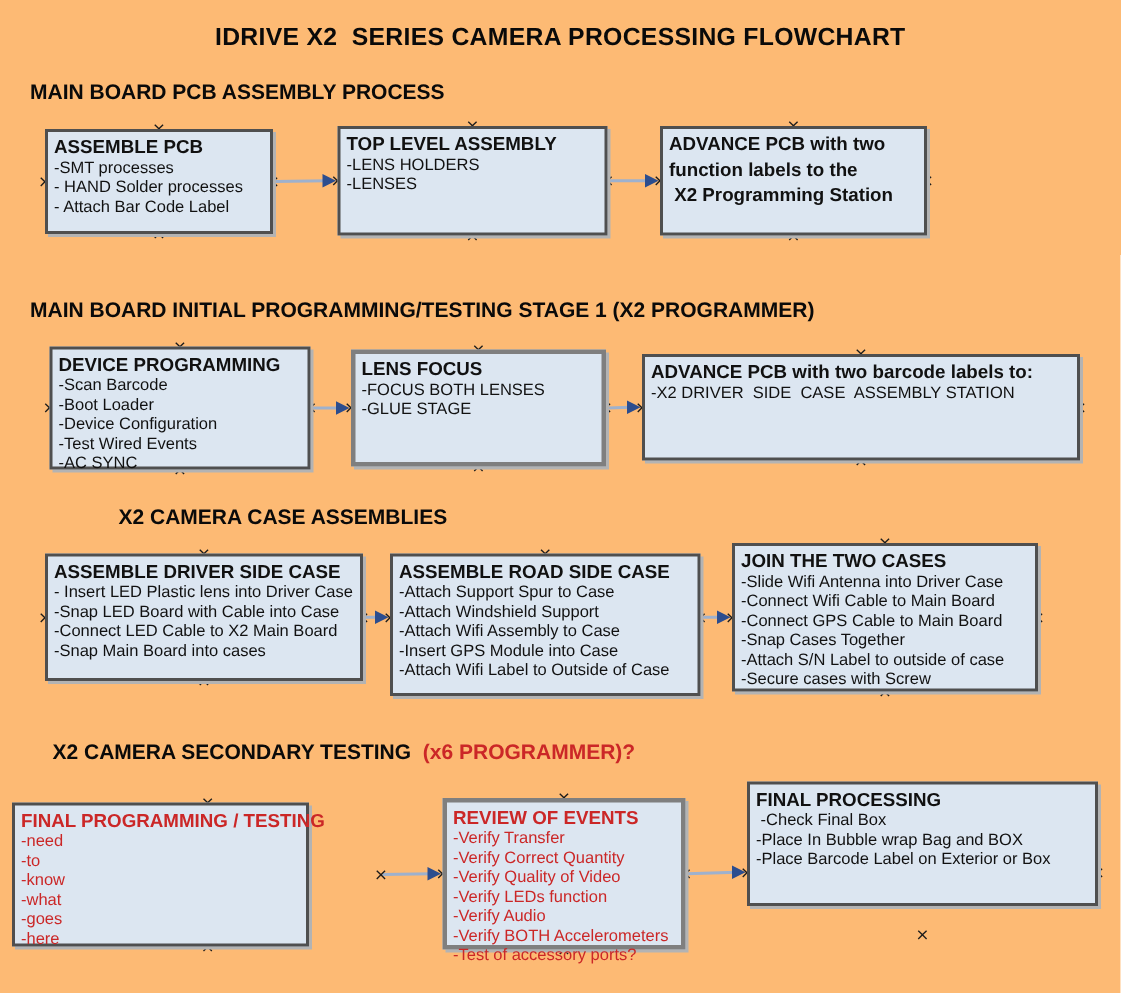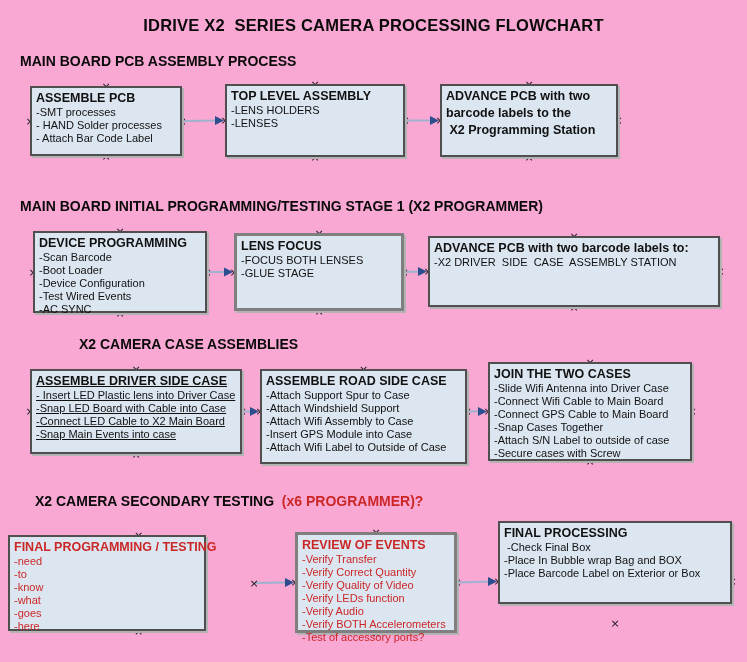--- a/index.html
+++ b/index.html
@@ -1,17 +1,17 @@
 <!DOCTYPE html>
 <html style="--red: #cb2727; --fill: #dce6f1;"><head>
 <meta charset="utf-8">
 <style>
   html,body{margin:0;padding:0;background:#fff;}
   #canvas{
-    position:relative;width:747px;height:662px;background:#f9a8d4;overflow:hidden;
+    position:relative;width:747px;height:662px;background:#fdba74;overflow:hidden;
     font-family:"Liberation Sans",sans-serif;color:#111;
   }
   .page-title{
     position:absolute;left:0;top:16px;width:747px;text-align:center;
     font-size:16.5px;font-weight:bold;letter-spacing:.2px;white-space:pre;color:#0a0a0a;
   }
   .section-heading{
     position:absolute;font-size:14px;font-weight:bold;white-space:pre;color:#0a0a0a;
   }
   .section-heading .red{color:var(--red);}
@@ -105,21 +105,21 @@
       <div class="bi">-LENSES</div>
     </div>
     <div class="fbox" style="left: 30px; top: 86px; width: 152px; height: 70px;">
       <div class="bh">ASSEMBLE PCB</div>
       <div class="bi">-SMT processes</div>
       <div class="bi">- HAND Solder processes</div>
       <div class="bi">- Attach Bar Code Label</div>
     </div>
     <div class="fbox" style="left: 440px; top: 84px; width: 178px; height: 73px;">
       <div class="bh multi">ADVANCE PCB with two</div>
-      <div class="bh multi">barcode labels to the</div>
+      <div class="bh multi">function labels to the</div>
       <div class="bh multi"> X2 Programming Station</div>
     </div>
     <div class="section-heading" style="left: 20px; top: 198px;"><span>MAIN BOARD INITIAL PROGRAMMING/TESTING STAGE 1 (X2 PROGRAMMER)</span></div>
     <div class="fbox" style="left: 33px; top: 231px; width: 174px; height: 82px;">
       <div class="bh">DEVICE PROGRAMMING</div>
       <div class="bi">-Scan Barcode</div>
       <div class="bi">-Boot Loader</div>
       <div class="bi">-Device Configuration</div>
       <div class="bi">-Test Wired Events</div>
       <div class="bi">-AC SYNC</div>
@@ -127,26 +127,26 @@
     <div class="fbox thick" style="left: 234px; top: 233px; width: 170px; height: 78px;">
       <div class="bh">LENS FOCUS</div>
       <div class="bi">-FOCUS BOTH LENSES</div>
       <div class="bi">-GLUE STAGE</div>
     </div>
     <div class="fbox" style="left: 428px; top: 236px; width: 292px; height: 71px;">
       <div class="bh">ADVANCE PCB with two barcode labels to:</div>
       <div class="bi">-X2 DRIVER  SIDE  CASE  ASSEMBLY STATION</div>
     </div>
     <div class="section-heading" style="left: 35px; top: 336px; margin-left: 44px;"><span>X2 CAMERA CASE ASSEMBLIES</span></div>
-    <div class="fbox" style="left: 30px; top: 369px; width: 212px; height: 85px; text-decoration: underline;">
+    <div class="fbox" style="left: 30px; top: 369px; width: 212px; height: 85px;">
       <div class="bh">ASSEMBLE DRIVER SIDE CASE</div>
       <div class="bi">- Insert LED Plastic lens into Driver Case</div>
       <div class="bi">-Snap LED Board with Cable into Case</div>
       <div class="bi">-Connect LED Cable to X2 Main Board</div>
-      <div class="bi">-Snap Main Events into case</div>
+      <div class="bi">-Snap Main Board into cases</div>
     </div>
     <div class="fbox" style="left: 260px; top: 369px; width: 207px; height: 95px;">
       <div class="bh">ASSEMBLE ROAD SIDE CASE</div>
       <div class="bi">-Attach Support Spur to Case</div>
       <div class="bi">-Attach Windshield Support</div>
       <div class="bi">-Attach Wifi Assembly to Case</div>
       <div class="bi">-Insert GPS Module into Case</div>
       <div class="bi">-Attach Wifi Label to Outside of Case</div>
     </div>
     <div class="fbox" style="left: 488px; top: 362px; width: 204px; height: 99px;">

